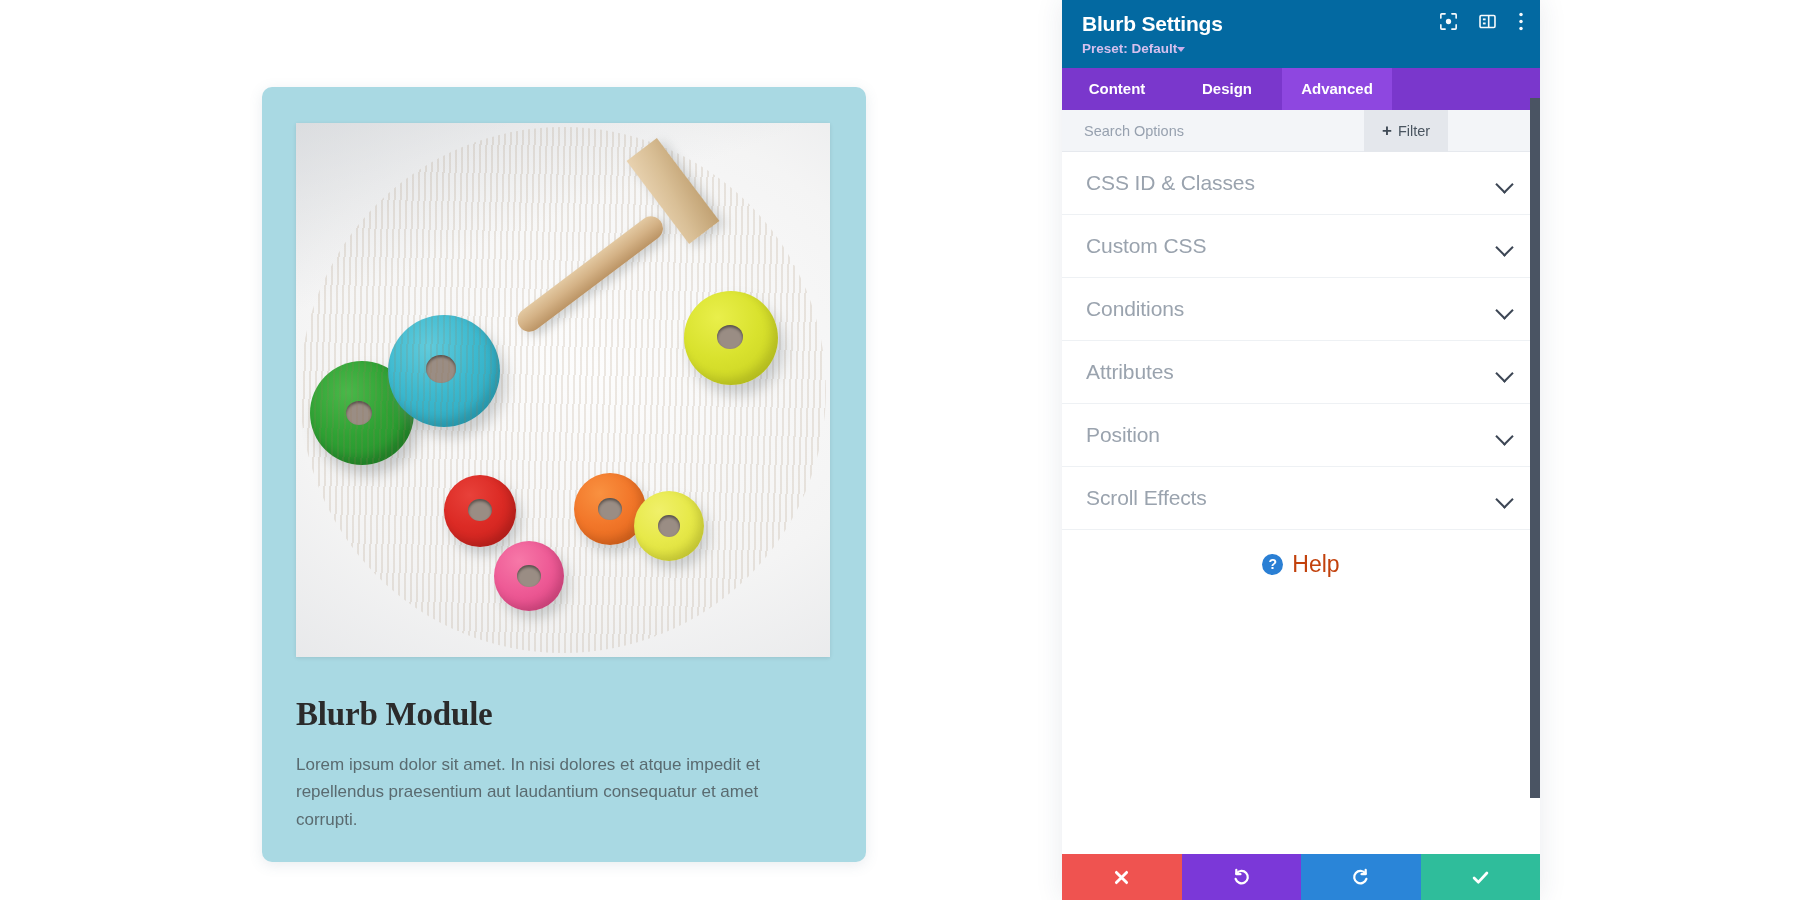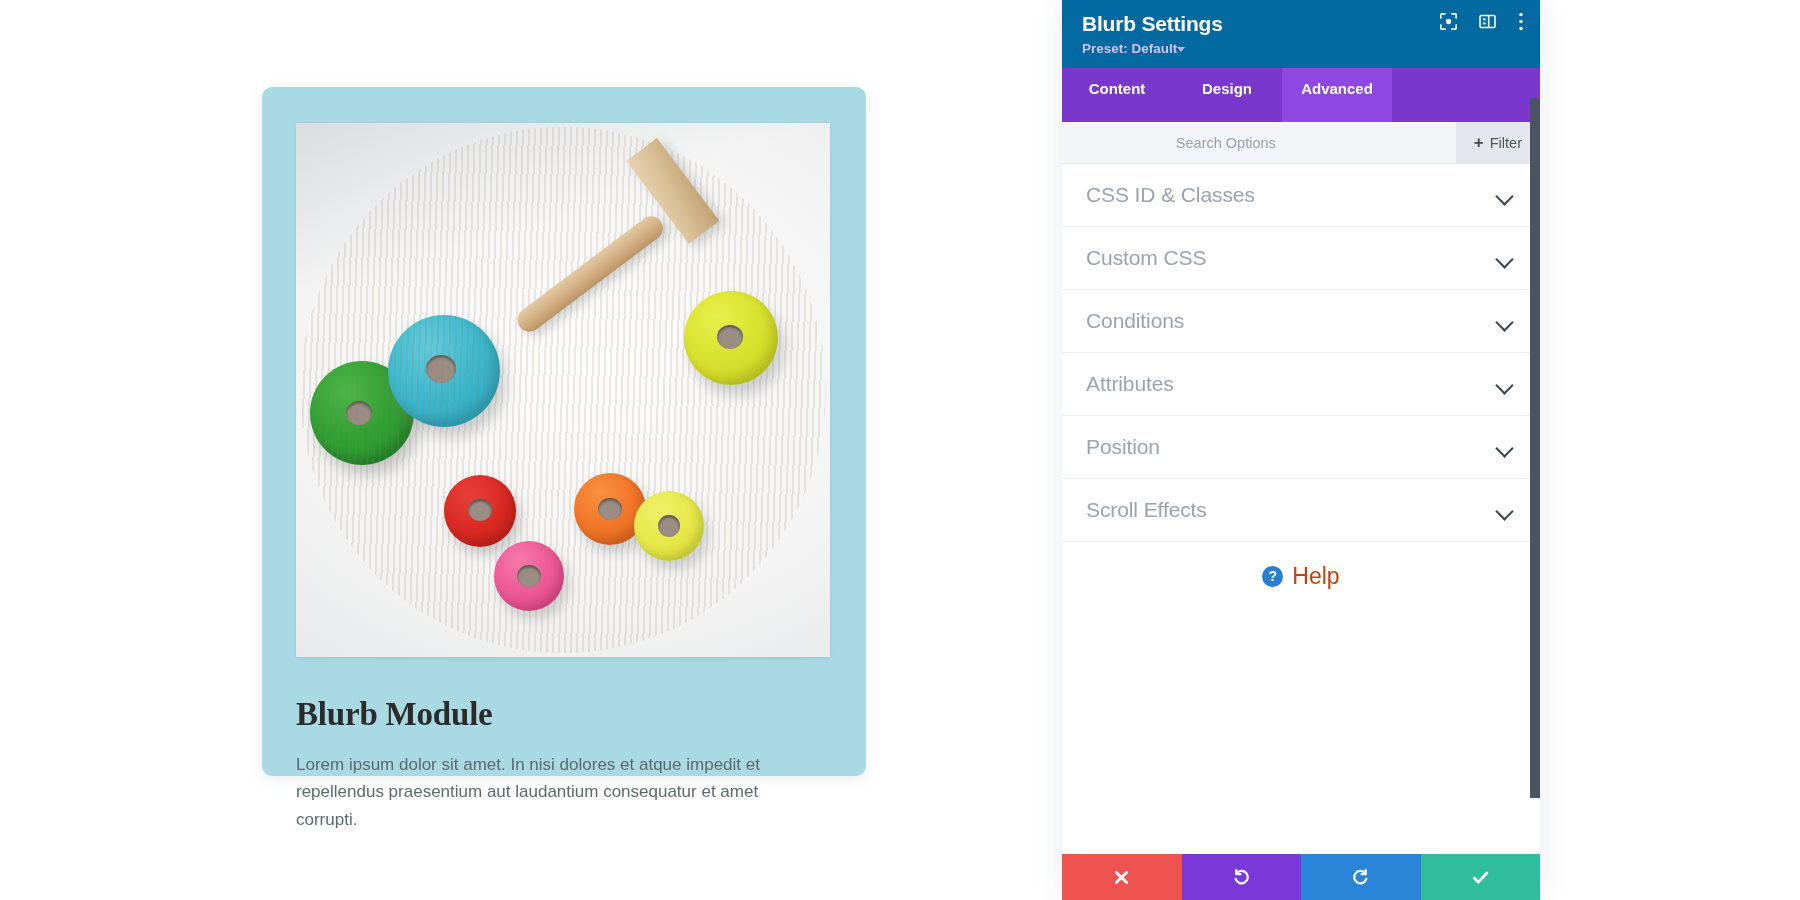--- a/index.html
+++ b/index.html
@@ -25,21 +25,21 @@
     left: 0; top: 0;
     width: 1062px; height: 900px;
     background: #ffffff;
   }
 
   .blurb-card {
     position: absolute;
     left: 262px;
     top: 87px;
     width: 604px;
-    height: 689px;
+    height: 775px;
     background: #a9d9e3;
     border-radius: 10px;
     box-shadow: 0 3px 14px rgba(80,110,130,0.13);
     padding: 36px 34px 0 34px;
   }
 
   .blurb-photo {
     position: relative;
     width: 534px;
     height: 534px;
@@ -224,34 +224,34 @@
     gap: 22px;
   }
   .hdr-icon { cursor: pointer; line-height: 0; opacity: 0.97; }
 
   .panel-tabs {
     display: flex;
     background: #7a37cc;
     flex: 0 0 auto;
   }
   .tab {
-    padding: 12px 0 25px 0;
+    padding: 12px 0 13px 0;
     font-size: 15px;
     font-weight: 700;
     color: #ffffff;
     text-align: center;
     cursor: pointer;
     width: 110px;
   }
   .tab.active { background: #8e47e0; }
 
   .search-row {
     display: flex;
     align-items: center;
-    justify-content: flex-end;
+    justify-content: flex-start;
     background: #f3f5f8;
     border-bottom: 1px solid #e6e9ee;
     height: 42px;
     padding-left: 22px;
     flex: 0 0 auto;
   }
   .search-input {
     border: none;
     background: transparent;
     outline: none;

